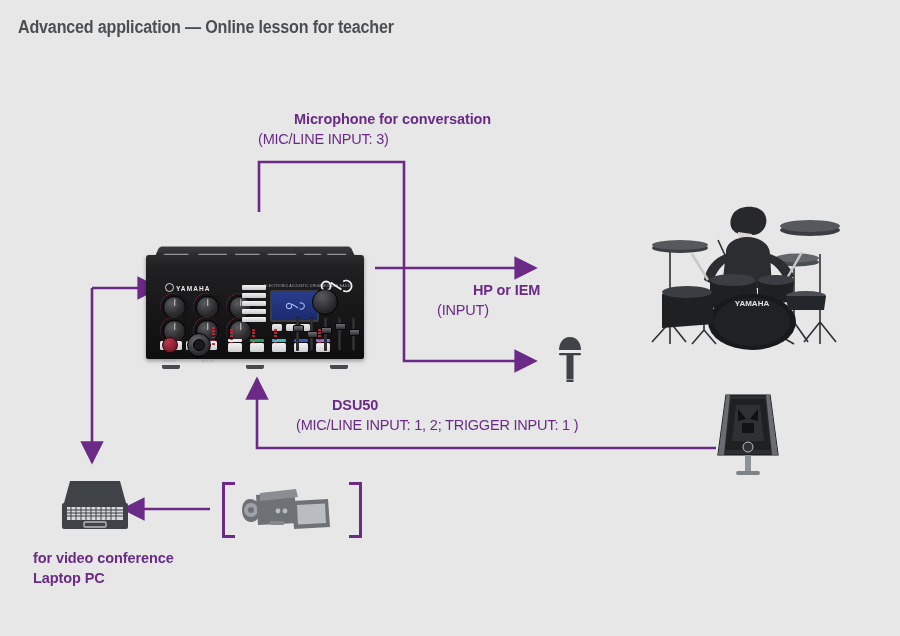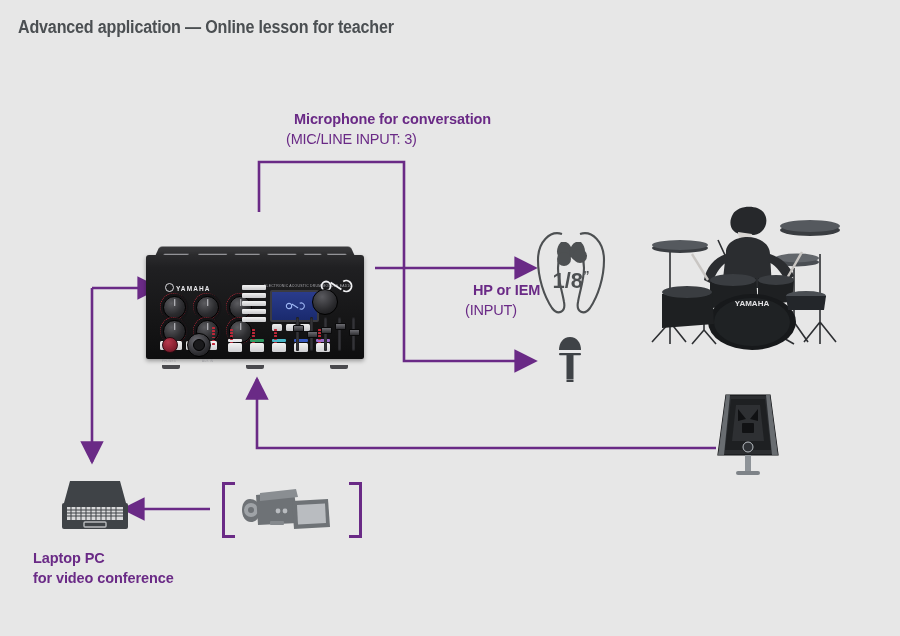--- a/index.html
+++ b/index.html
@@ -26,21 +26,21 @@
     color: #4b4f52;
     letter-spacing: -0.2px;
     transform: scaleX(0.92);
     transform-origin: left center;
     white-space: nowrap;
   }
 
   
   .callout { position: absolute; color: #6a2a86; white-space: nowrap; }
   .callout .l1 { font-weight: bold; font-size: 14.5px; line-height: 19px; letter-spacing: -0.1px; margin-left: 36px; }
-  .callout .l2 { font-weight: normal; font-size: 14.5px; line-height: 20px; letter-spacing: -0.2px; margin-left: 28px; }
+  .callout .l2 { font-weight: normal; font-size: 14.5px; line-height: 20px; letter-spacing: -0.2px; }
   .callout .l1b { font-weight: bold; font-size: 14.5px; line-height: 20px; letter-spacing: -0.1px; }
 
   #label-mic   { left: 258px; top: 110px; }
   #label-hp    { left: 437px; top: 281px; }
   #label-dsu   { left: 296px; top: 396px; }
   #label-laptop{ left: 33px;  top: 548px; }
 
   
   #wires { position: absolute; left: 0; top: 0; width: 900px; height: 636px; }
 
@@ -233,24 +233,28 @@
   <div class="callout" id="label-mic">
     <div class="l1">Microphone for conversation</div>
     <div class="l2">(MIC/LINE INPUT: 3)</div>
   </div>
 
   <div class="callout" id="label-hp">
     <div class="l1">HP or IEM</div>
     <div class="l2">(INPUT)</div>
   </div>
 
+  <div class="callout" id="label-dsu">
+    <div class="l1">DSU50</div>
+    <div class="l2">(MIC/LINE INPUT: 1, 2; TRIGGER INPUT: 1 )</div>
+  </div>
 
   <div class="callout" id="label-laptop">
+    <div class="l1b">for video conference</div>
     <div class="l1b">Laptop PC</div>
-    <div class="l1b">for video conference</div>
   </div>
 
   <div id="ead-module">
     <div class="ead-rear">
       <div class="rear-tick" style="left:8px;  width:26px;"></div>
       <div class="rear-tick" style="left:44px; width:30px;"></div>
       <div class="rear-tick" style="left:82px; width:26px;"></div>
       <div class="rear-tick" style="left:116px;width:30px;"></div>
       <div class="rear-tick" style="left:154px;width:18px;"></div>
       <div class="rear-tick" style="left:178px;width:20px;"></div>
@@ -382,33 +386,20 @@
 
       <div class="strip-label" style="left:16px; top:104px;">PHONES</div>
       <div class="strip-label" style="left:56px; top:104px;">AUX IN</div>
     </div>
 
     <div class="ead-feet" style="left:16px; width:18px;"></div>
     <div class="ead-feet" style="left:100px; width:18px;"></div>
     <div class="ead-feet" style="left:184px; width:18px;"></div>
   </div>
 
-  <div id="iem">
-    <svg viewBox="0 0 86 104" width="86" height="104">
-      <path d="M34,18 C22,14 10,26 10,44 C10,62 16,80 24,92 C30,100 38,96 36,86 C34,74 30,64 30,52 C30,40 34,34 38,30" fill="none" stroke="#4d5052" stroke-width="2.1"></path>
-      <path d="M52,18 C64,14 76,26 76,44 C76,62 70,80 62,92 C56,100 48,96 50,86 C52,74 56,64 56,52 C56,40 52,34 48,30" fill="none" stroke="#4d5052" stroke-width="2.1"></path>
-      <path d="M33,26 C29,30 28,36 30,40 C33,46 40,46 43,41 C46,36 43,28 38,26 Z" fill="#4d5052"></path>
-      <path d="M53,26 C57,30 58,36 56,40 C53,46 46,46 43,41 C40,36 43,28 48,26 Z" fill="#4d5052"></path>
-      <circle cx="36" cy="43" r="7" fill="#4d5052"></circle>
-      <circle cx="52" cy="40" r="7" fill="#4d5052"></circle>
-    </svg>
-    <div class="iem-frac">
-      <span>1/8</span><span style="font-size:13px;vertical-align:8px;">”</span>
-    </div>
-  </div>
 
   <div id="mic-icon">
     <svg viewBox="0 0 36 50" width="36" height="50">
       <path d="M18,3 C25,3 29,9 29,16 L7,16 C7,9 11,3 18,3 Z" fill="#3f4347"></path>
       <rect x="7" y="16" width="22" height="3" rx="1" fill="#e9e9ea"></rect>
       <rect x="7" y="19" width="22" height="2.2" rx="1" fill="#3f4347"></rect>
       <rect x="14.5" y="21" width="7" height="24" fill="#3f4347"></rect>
       <rect x="14.5" y="45.5" width="7" height="2.5" fill="#3f4347"></rect>
     </svg>
   </div>

